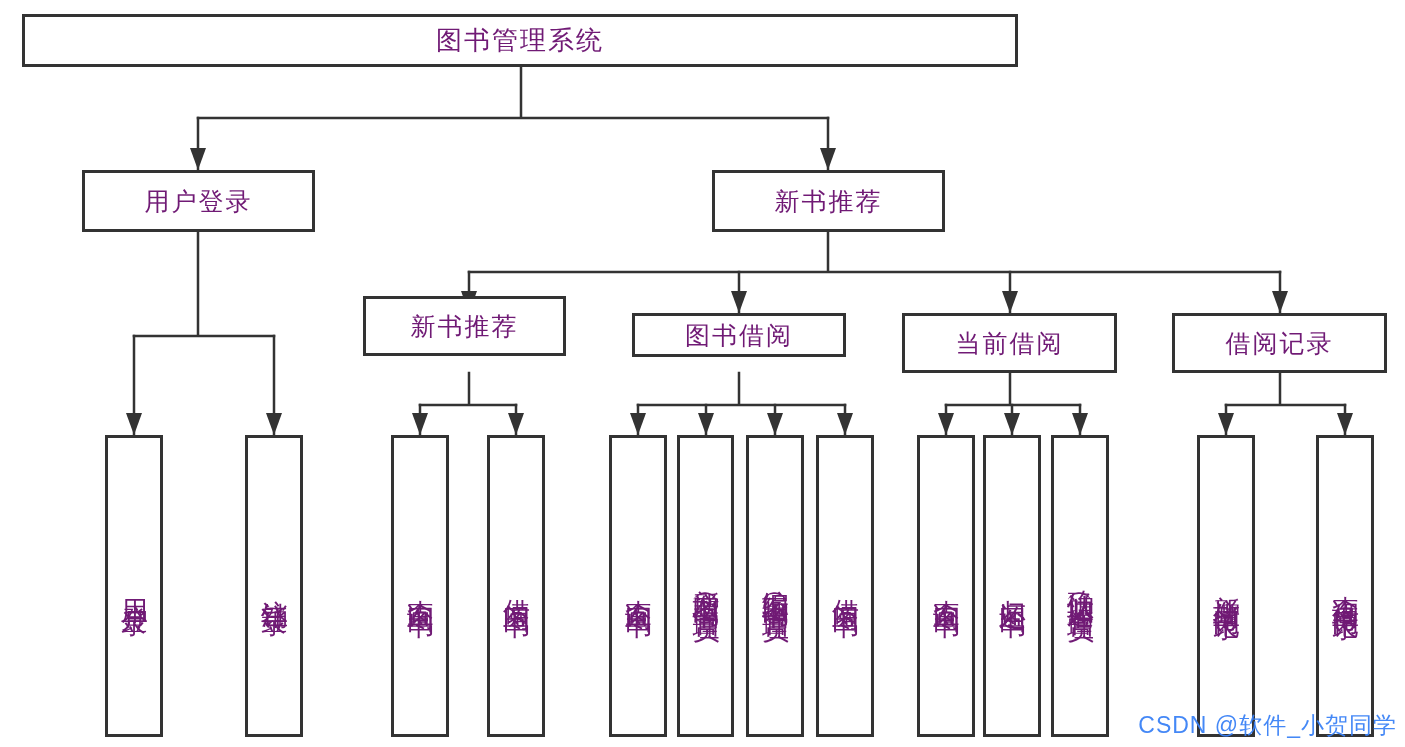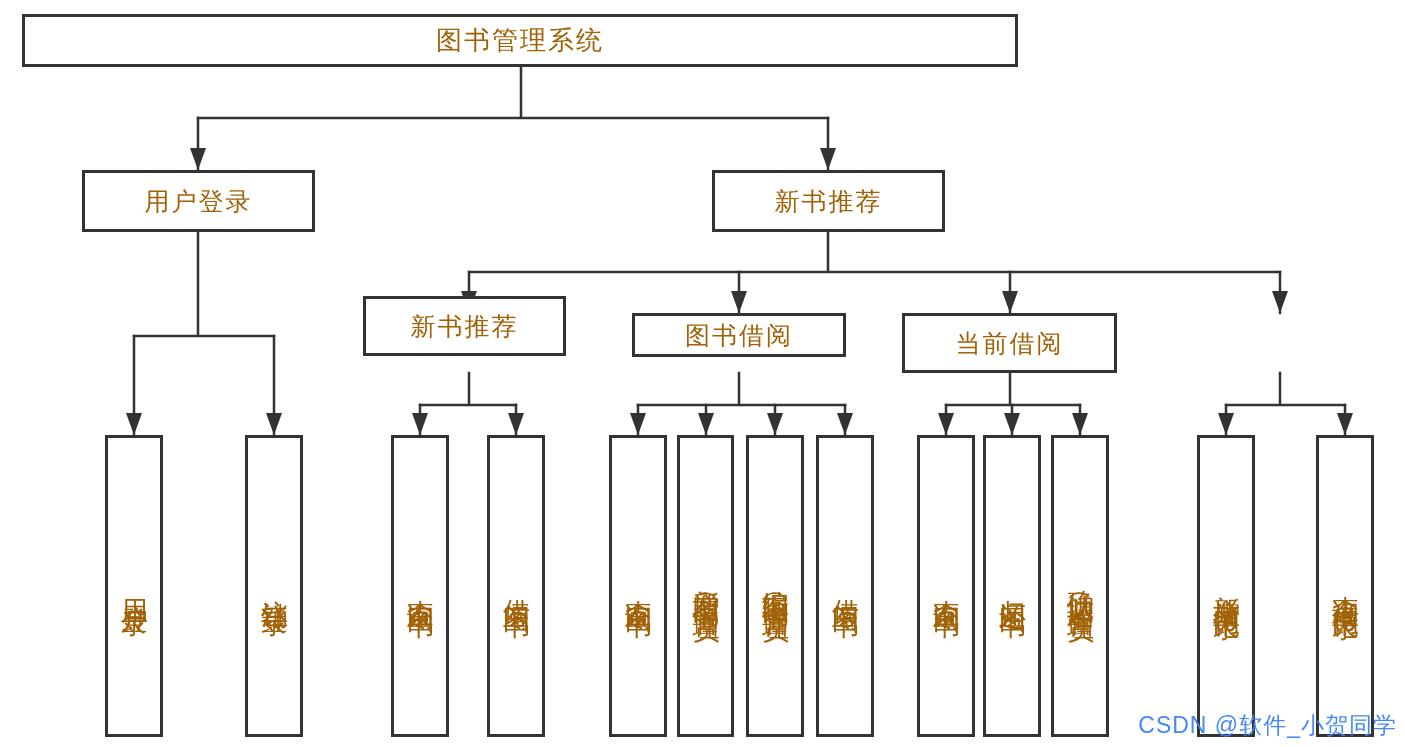--- a/index.html
+++ b/index.html
@@ -21,21 +21,21 @@
     top: 0;
     width: 1405px;
     height: 747px;
     pointer-events: none;
   }
   .node {
     position: absolute;
     box-sizing: border-box;
     border: 3px solid #333333;
     background: #ffffff;
-    color: #a16207;
+    color: #701a75;
     display: flex;
     align-items: center;
     justify-content: center;
     text-align: center;
   }
   .node.root  { font-size: 26px; letter-spacing: 2px; }
   .node.level { font-size: 25px; letter-spacing: 2px; }
   .node.leaf  {
     font-size: 27px;
     letter-spacing: 4px;
@@ -103,20 +103,21 @@
   </svg>
 
   <div class="node root" style="left:22px; top:14px; width:996px; height:53px;">图书管理系统</div>
 
   <div class="node level" style="left:82px; top:170px; width:233px; height:62px;">用户登录</div>
   <div class="node level" style="left:712px; top:170px; width:233px; height:62px;">新书推荐</div>
 
   <div class="node level" style="left:363px; top:296px; width:203px; height:60px;">新书推荐</div>
   <div class="node level" style="left:632px; top:313px; width:214px; height:44px;">图书借阅</div>
   <div class="node level" style="left:902px; top:313px; width:215px; height:60px;">当前借阅</div>
+  <div class="node level" style="left:1172px; top:313px; width:215px; height:60px;">借阅记录</div>
 
   <div class="node leaf" style="left:105px; top:435px; width:58px; height:302px;">用户登录</div>
   <div class="node leaf" style="left:245px; top:435px; width:58px; height:302px;">注销登录</div>
 
   <div class="node leaf" style="left:391px; top:435px; width:58px; height:302px;">查询图书</div>
   <div class="node leaf" style="left:487px; top:435px; width:58px; height:302px;">借阅图书</div>
 
   <div class="node leaf" style="left:609px; top:435px; width:58px; height:302px;">查询图书</div>
   <div class="node leaf" style="left:677px; top:435px; width:57px; height:302px;">新增图书（管理员）</div>
   <div class="node leaf" style="left:746px; top:435px; width:58px; height:302px;">编辑图书（管理员）</div>

